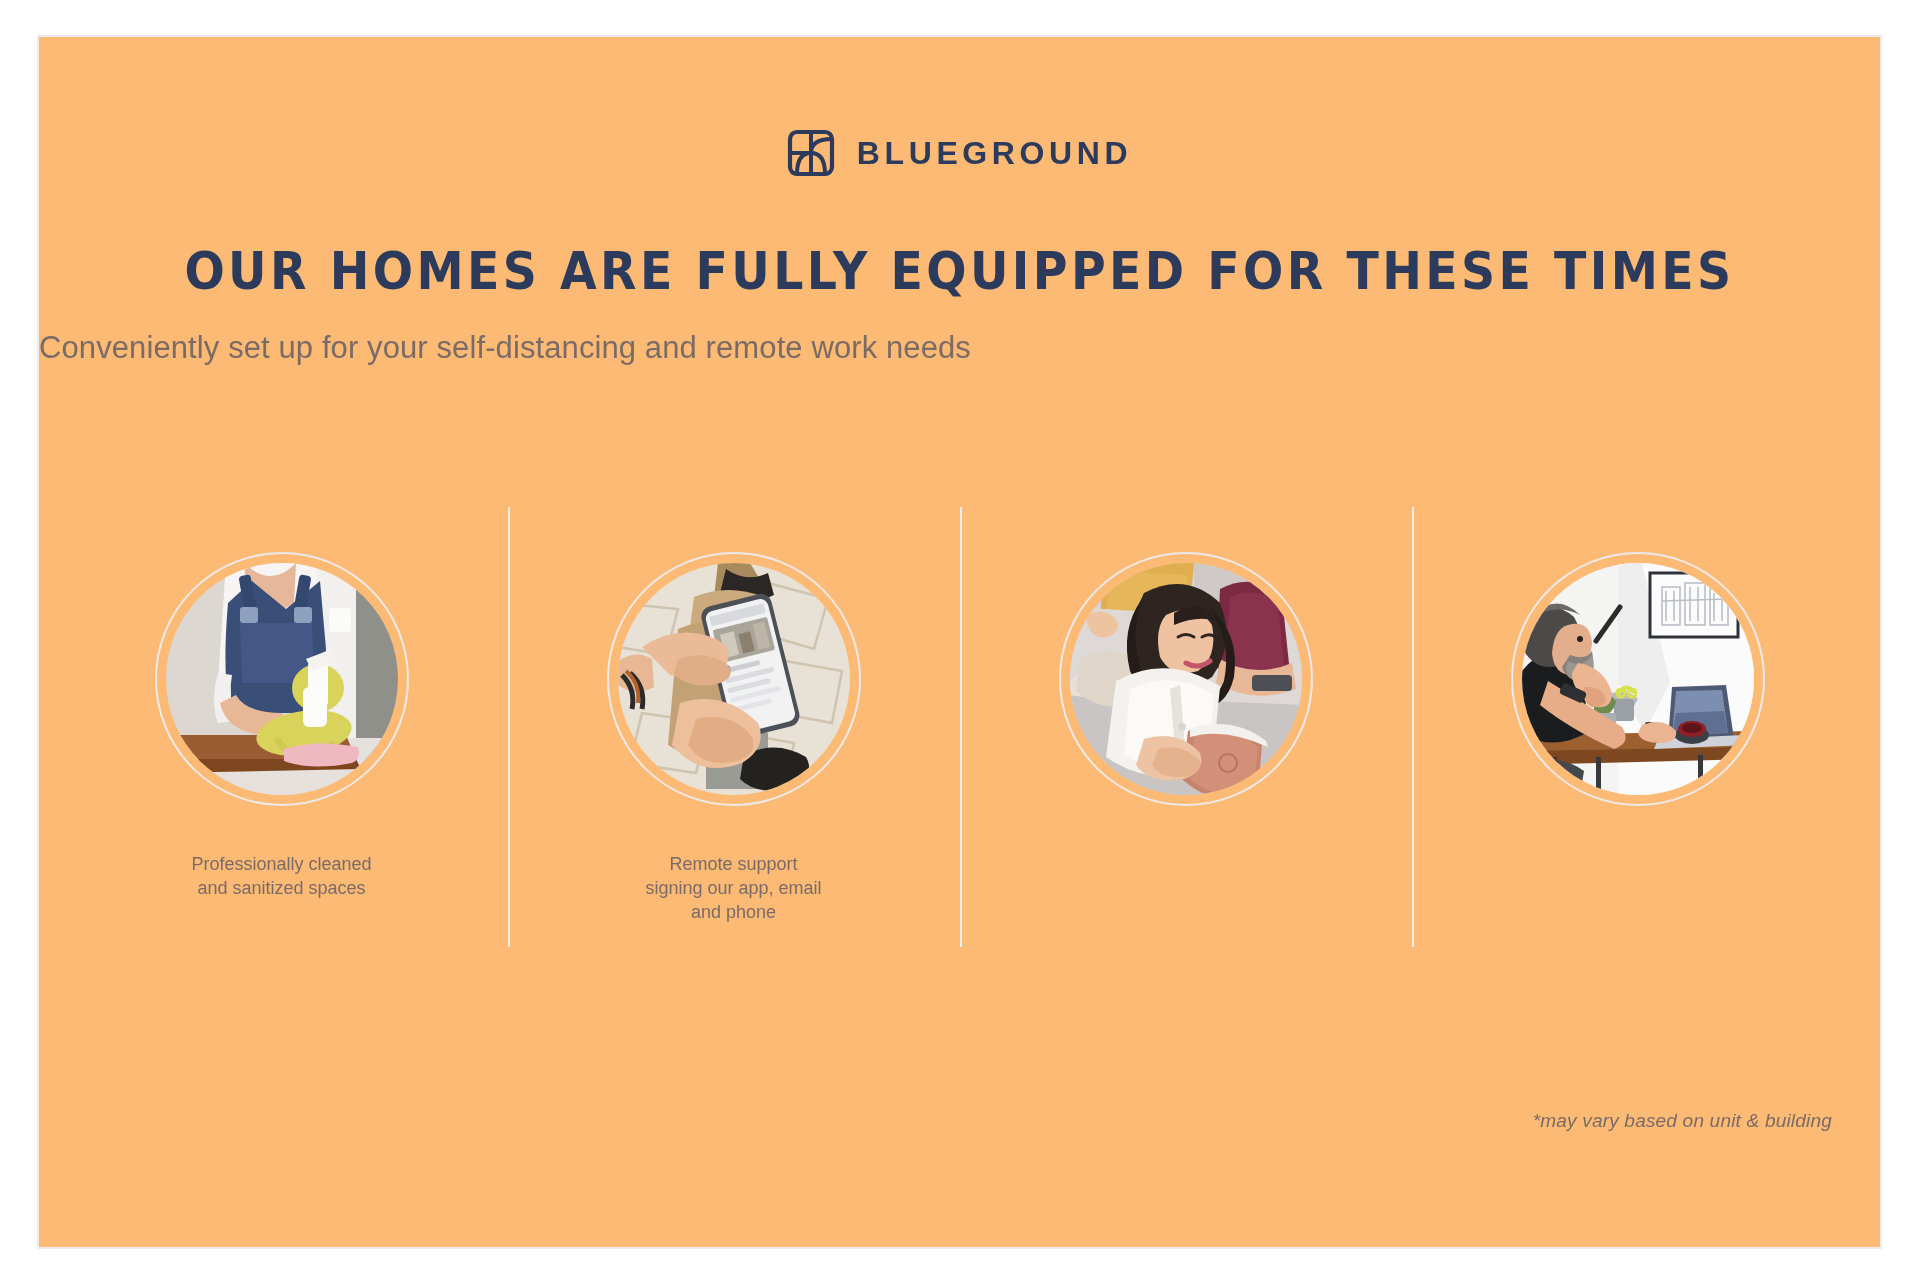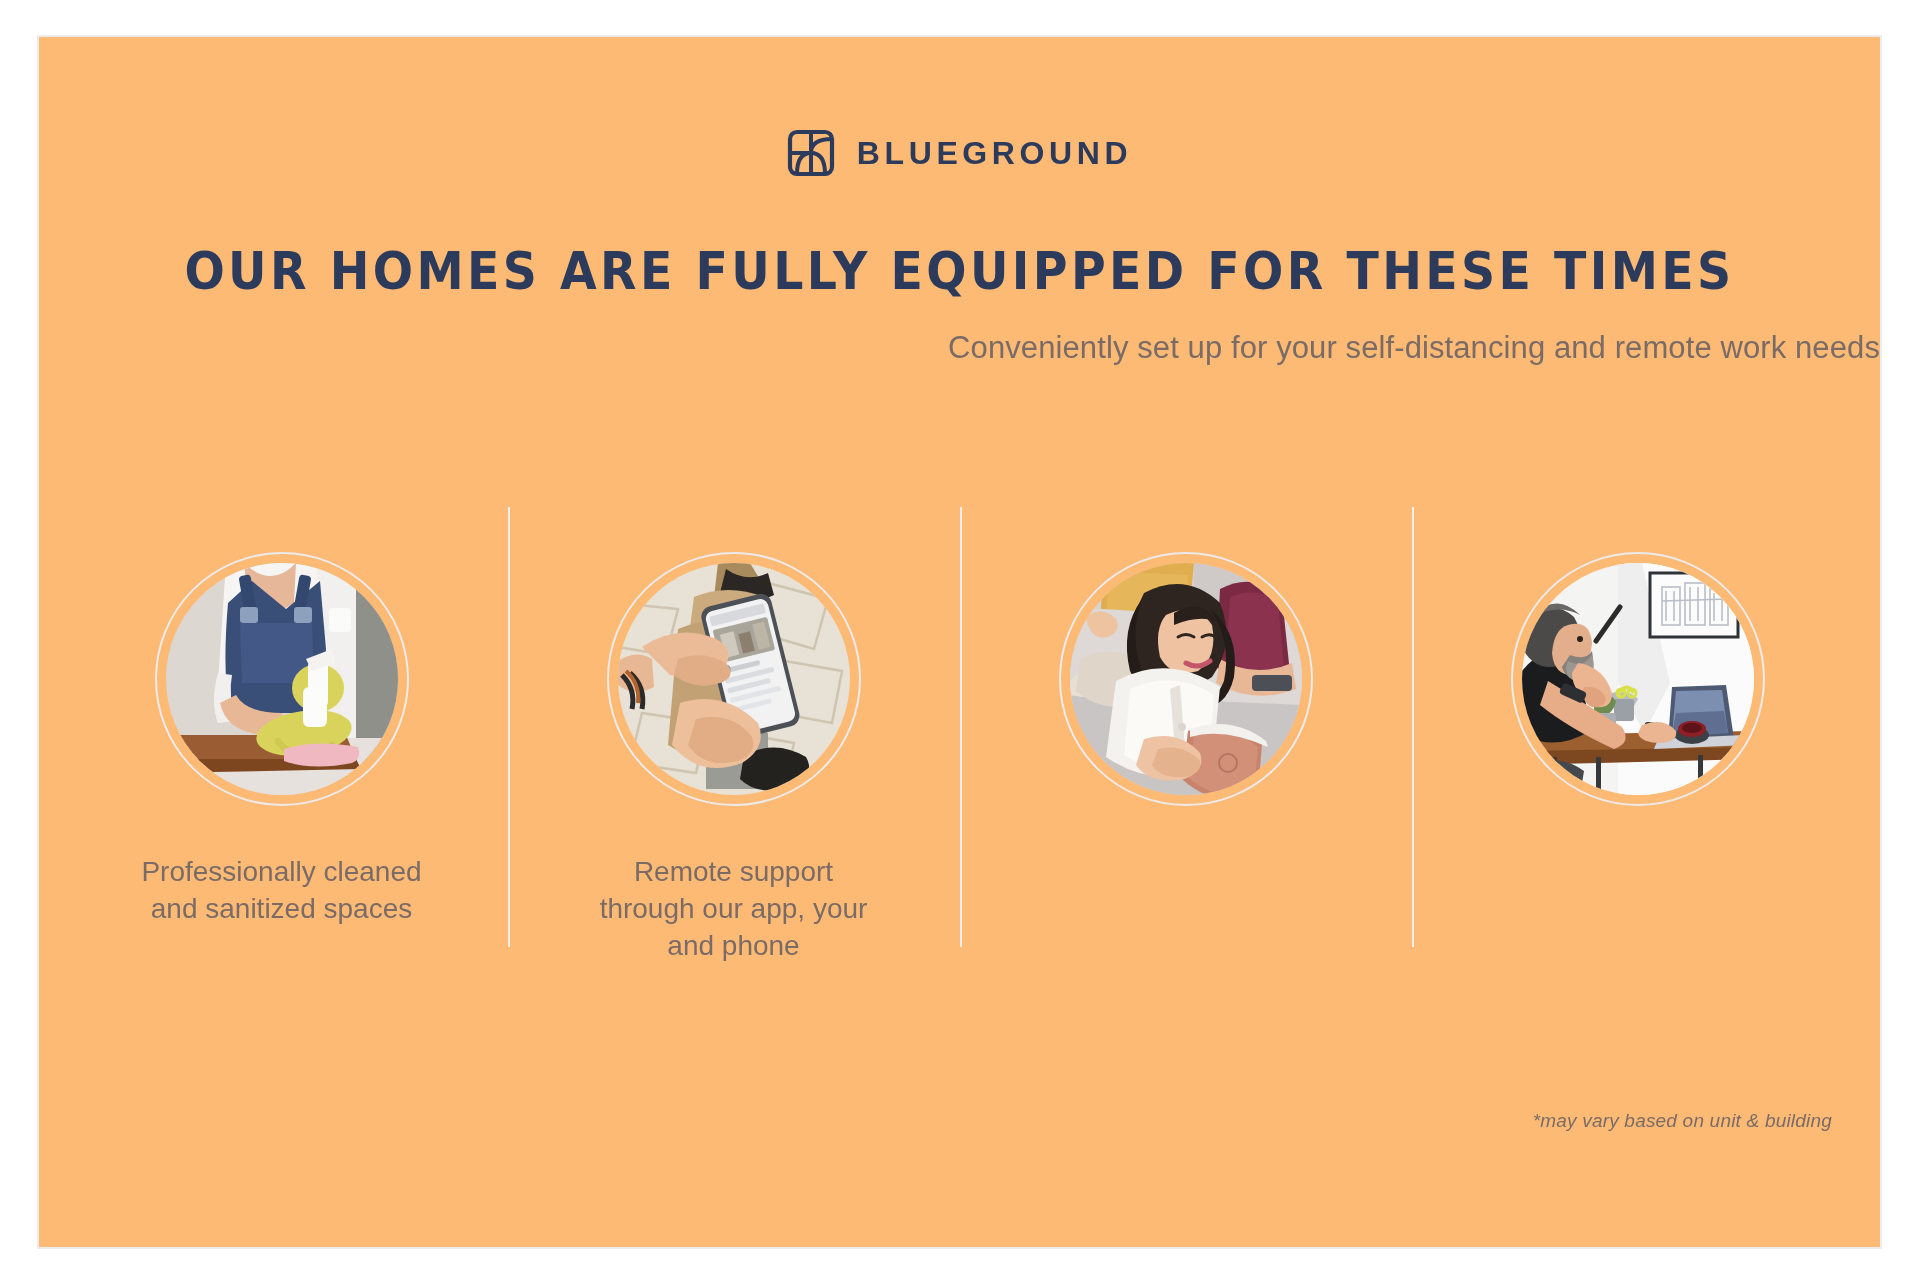--- a/index.html
+++ b/index.html
@@ -52,21 +52,21 @@
     font-weight: bold;
     letter-spacing: 3.6px;
     line-height: 1.05;
     font-family: "DejaVu Sans", sans-serif;
     text-transform: uppercase;
     transform: scaleX(0.93);
   }
 
   .subhead {
     margin-top: 30px;
-    text-align: right;
+    text-align: left;
     color: #7a6b67;
     font-size: 31px;
     font-weight: normal;
     letter-spacing: 0.1px;
     line-height: 1.2;
   }
 
   
   .columns {
     position: absolute;
@@ -112,21 +112,21 @@
     border-radius: 50%;
     overflow: hidden;
     position: relative;
   }
   .photo svg { display: block; width: 232px; height: 232px; }
 
   .caption {
     margin-top: 47px;
     text-align: center;
     color: #7a6b67;
-    font-size: 28px;
+    font-size: 18px;
     line-height: 1.33;
     width: 330px;
     white-space: pre-line;
   }
 
   
   .footnote {
     position: absolute;
     right: 48px;
     bottom: 115px;
@@ -235,21 +235,21 @@
               <path d="M4 112 q14 14 10 34"></path>
               <path d="M12 110 q16 14 12 36"></path>
             </g>
             <path d="M8 108 q14 12 12 32" stroke="#b0632c" stroke-width="4" fill="none"></path>
             <path d="M62 140 q44 -14 78 20 q10 24 -16 40 q-42 16 -70 -18 Z" fill="#edbf9b"></path>
             <path d="M78 156 q36 -8 56 18 q6 16 -14 24 q-34 8 -50 -16 Z" fill="#e2ac85"></path>
           </svg>
         </div>
       </div>
       <p class="caption">Remote support
-through our app, your
+signing our app, email
 and phone</p>
     </div>
 
     <div class="col">
       <div class="photo-ring">
         <div class="photo">
           <svg viewBox="0 0 232 232" xmlns="http://www.w3.org/2000/svg">
             <rect width="232" height="232" fill="#d8d4d2"></rect>
             <path d="M34 0 L124 0 L118 64 L30 58 Z" fill="#e0ae4e"></path>
             <path d="M40 8 L118 12 L114 56 L36 52 Z" fill="#e8bb60" opacity="0.7"></path>

